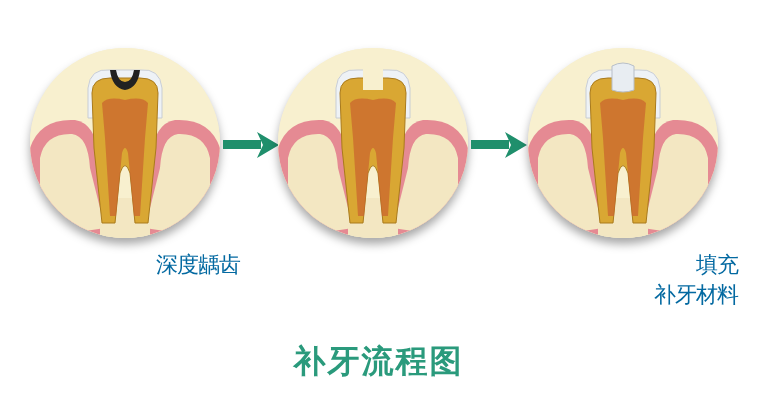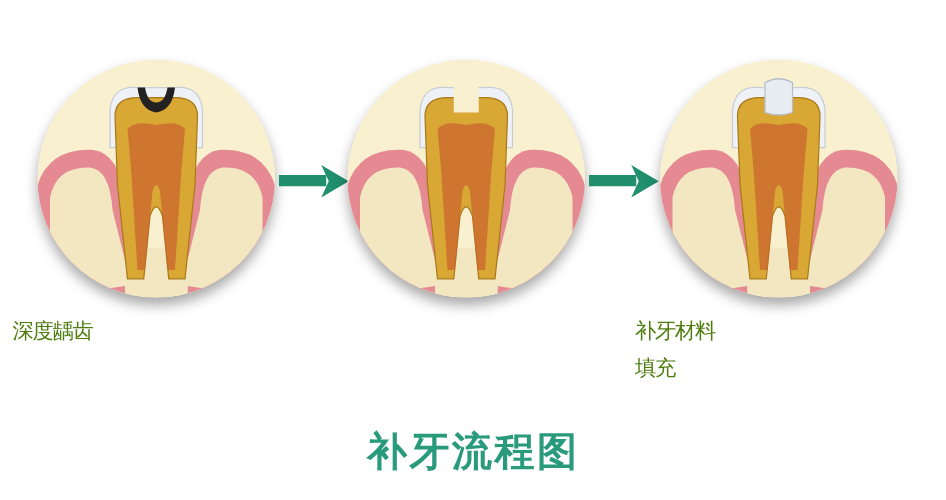--- a/index.html
+++ b/index.html
@@ -2,22 +2,22 @@
 <html><head>
 <meta charset="utf-8">
 <style>
   html, body { margin:0; padding:0; background:#ffffff; }
   body { width:757px; height:400px; position:relative; overflow:hidden;
          font-family:"DejaVu Sans", sans-serif; }
   .step { position:absolute; top:48px; width:190px; height:190px; }
   .circle-wrap { position:absolute; left:0; top:0; width:190px; height:190px; border-radius:50%;
                  box-shadow: 0 6px 10px rgba(0,0,0,0.35); overflow:hidden; background:#f8f0cf; }
   .arrow { position:absolute; top:130px; width:56px; height:30px; }
-  .label { position:absolute; top:250px; width:230px; text-align:left; color:#4d7c0f;
-           font-size:17px; line-height:30px; letter-spacing:-1px; }
+  .label { position:absolute; top:250px; width:230px; text-align:right; color:#0369a1;
+           font-size:22px; line-height:30px; letter-spacing:-1px; }
   .title { position:absolute; left:0; width:757px; top:335px; text-align:center; color:#2a9a7c;
            font-size:32px; line-height:52px; letter-spacing:2px; font-weight:bold; }
 </style>
 </head>
 <body>
 
 <div class="step" style="left:30px;">
   <div class="circle-wrap">
     <svg width="190" height="190" viewBox="0 0 190 190">
       <rect width="190" height="190" fill="#f8f0cf"></rect>
@@ -83,17 +83,17 @@
     </svg>
   </div>
 </div>
 
 <div class="label" style="left:10px;">
   <div>深度龋齿</div>
 </div>
 <div class="label" style="left:258px;">
 </div>
 <div class="label" style="left:508px;">
+  <div>填充</div>
   <div>补牙材料</div>
-  <div>填充</div>
 </div>
 
 <div class="title">补牙流程图</div>
 
 </body></html>

